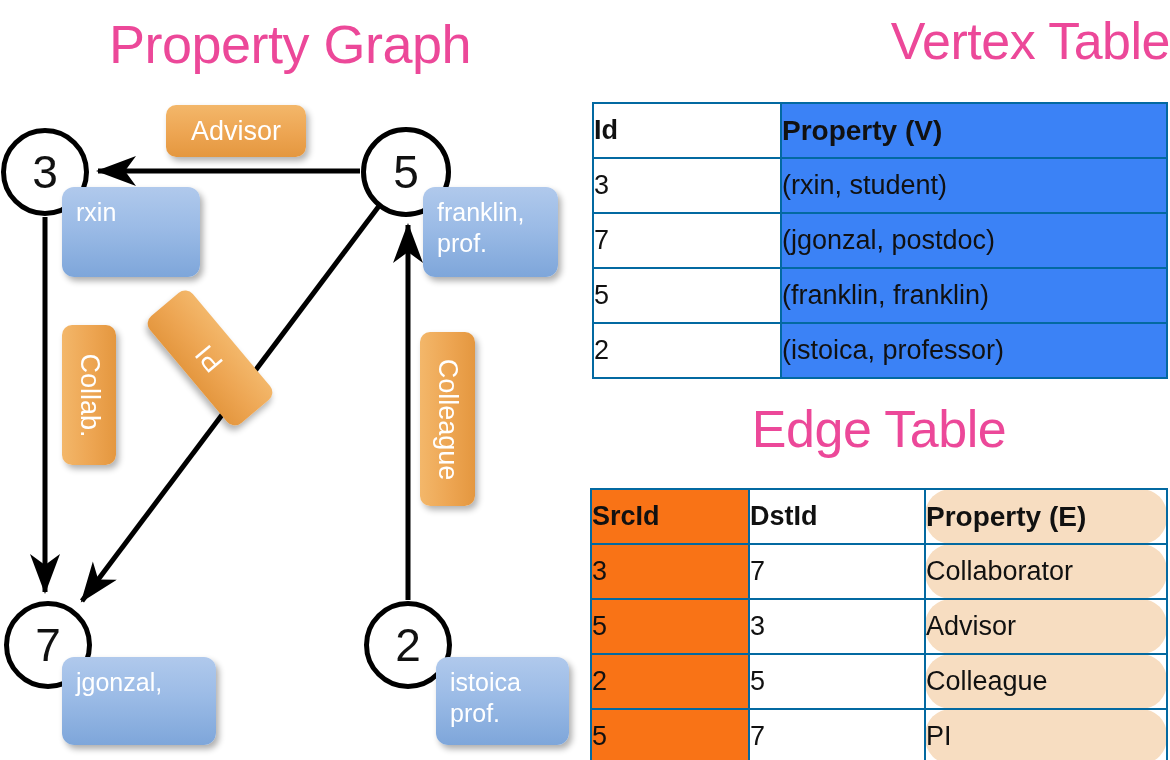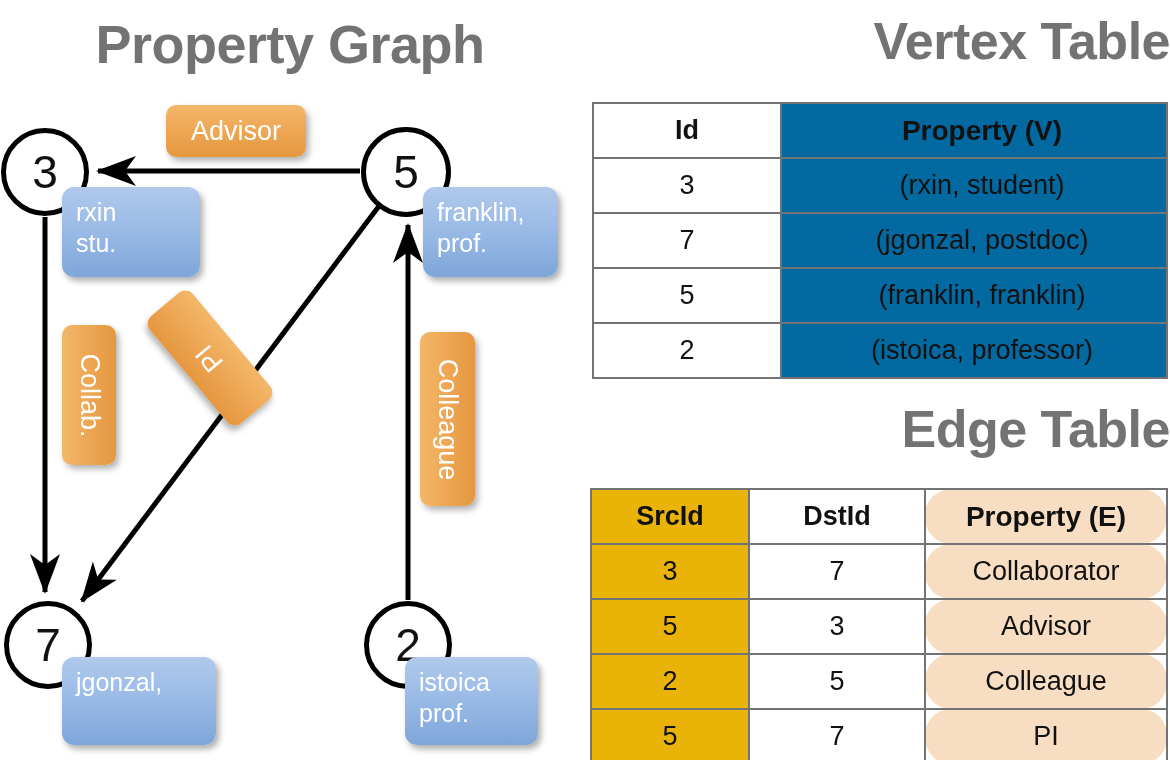--- a/index.html
+++ b/index.html
@@ -13,43 +13,43 @@
     position: relative;
     overflow: hidden;
     font-family: "Liberation Sans", sans-serif;
     color: #111111;
   }
 
   
   .title {
     position: absolute;
     font-family: "Liberation Sans", sans-serif;
-    font-weight: 700;
-    color: #737373;
+    font-weight: 400;
+    color: #ec4899;
     white-space: nowrap;
     letter-spacing: -0.5px;
   }
   #title-property-graph {
     left: 0; top: 12px;
     width: 580px;
     text-align: center;
     font-size: 54px;
     line-height: 64px;
   }
   #title-vertex-table {
     left: 588px; top: 10px;
     width: 582px;
     text-align: right;
     font-size: 52px;
     line-height: 62px;
   }
   #title-edge-table {
     left: 588px; top: 398px;
     width: 582px;
-    text-align: right;
+    text-align: center;
     font-size: 52px;
     line-height: 62px;
   }
 
   
   #graph-panel {
     position: absolute;
     left: 0; top: 0;
     width: 580px;
     height: 760px;
@@ -89,21 +89,21 @@
     padding: 10px 0 8px 14px;
     box-sizing: border-box;
     background: linear-gradient(to bottom, #b0c9ec 0%, #9bbbe6 45%, #7ea6da 100%);
     box-shadow: 3px 4px 6px rgba(0,0,0,0.32);
     font-family: "Liberation Sans", sans-serif;
     font-weight: 400;
   }
   #vbox-rxin     { left: 62px;  top: 187px; width: 138px; height: 90px; }
   #vbox-franklin { left: 423px; top: 187px; width: 135px; height: 90px; }
   #vbox-jgonzal  { left: 62px;  top: 657px; width: 154px; height: 88px; }
-  #vbox-istoica  { left: 405px; top: 657px; width: 133px; height: 88px; }
+  #vbox-istoica  { left: 436px; top: 657px; width: 133px; height: 88px; }
   .vbox .l2 { display: block; }
 
   
   .ebox {
     position: absolute;
     border-radius: 10px;
     color: #ffffff;
     font-family: "Liberation Sans", sans-serif;
     font-weight: 400;
     background: linear-gradient(to bottom, #f2b464 0%, #eda busy 0%, #eda552 50%, #e4973f 100%);
@@ -140,47 +140,47 @@
   #ebox-pi span { transform: rotate(180deg); }
 
   
   table {
     position: absolute;
     border-collapse: collapse;
     font-family: "Liberation Sans", sans-serif;
     table-layout: fixed;
   }
   table td, table th {
-    border: 2px solid #737373;
-    text-align: center;
+    border: 2px solid #0369a1;
+    text-align: left;
     font-weight: 400;
     color: #111111;
     padding: 0;
   }
   table th {
     font-weight: 700;
   }
 
   
   #vertex-table {
     left: 592px; top: 102px;
     width: 576px;
   }
   #vertex-table th, #vertex-table td { height: 53px; font-size: 27px; }
   #vertex-table th.id-col, #vertex-table td.id-col { width: 186px; background: #ffffff; }
-  #vertex-table th.prop-col, #vertex-table td.prop-col { background: #0369a1; padding-left: 16px; }
+  #vertex-table th.prop-col, #vertex-table td.prop-col { background: #3b82f6; }
   #vertex-table th.prop-col { font-size: 28px; }
 
   
   #edge-table {
     left: 590px; top: 488px;
     width: 578px;
   }
   #edge-table th, #edge-table td { height: 53px; font-size: 27px; }
-  #edge-table th.src-col, #edge-table td.src-col { width: 156px; background: #eab308; }
+  #edge-table th.src-col, #edge-table td.src-col { width: 156px; background: #f97316; }
   #edge-table th.dst-col, #edge-table td.dst-col { width: 174px; background: #ffffff; border-radius: 8px; }
   #edge-table th.eprop-col, #edge-table td.eprop-col { background: #f7ddc1; border-radius: 26px; }
   #edge-table th.eprop-col { font-size: 28px; }
 </style>
 </head>
 <body>
 
 <div class="title" id="title-property-graph">Property Graph</div>
 <div class="title" id="title-vertex-table">Vertex Table</div>
 <div class="title" id="title-edge-table">Edge Table</div>
@@ -203,21 +203,20 @@
     <line x1="408" y1="600" x2="408" y2="225" stroke="#000000" stroke-width="5" marker-end="url(#arrowhead)"></line>
   </svg>
 
   <div class="node" id="node-3">3</div>
   <div class="node" id="node-5">5</div>
   <div class="node" id="node-7">7</div>
   <div class="node" id="node-2">2</div>
 
   <div class="vbox" id="vbox-rxin">
     <span class="l1">rxin</span>
-    <span class="l2">stu.</span>
   </div>
   <div class="vbox" id="vbox-franklin">
     <span class="l1">franklin,</span>
     <span class="l2">prof.</span>
   </div>
   <div class="vbox" id="vbox-jgonzal">
     <span class="l1">jgonzal,</span>
   </div>
   <div class="vbox" id="vbox-istoica">
     <span class="l1">istoica</span>

